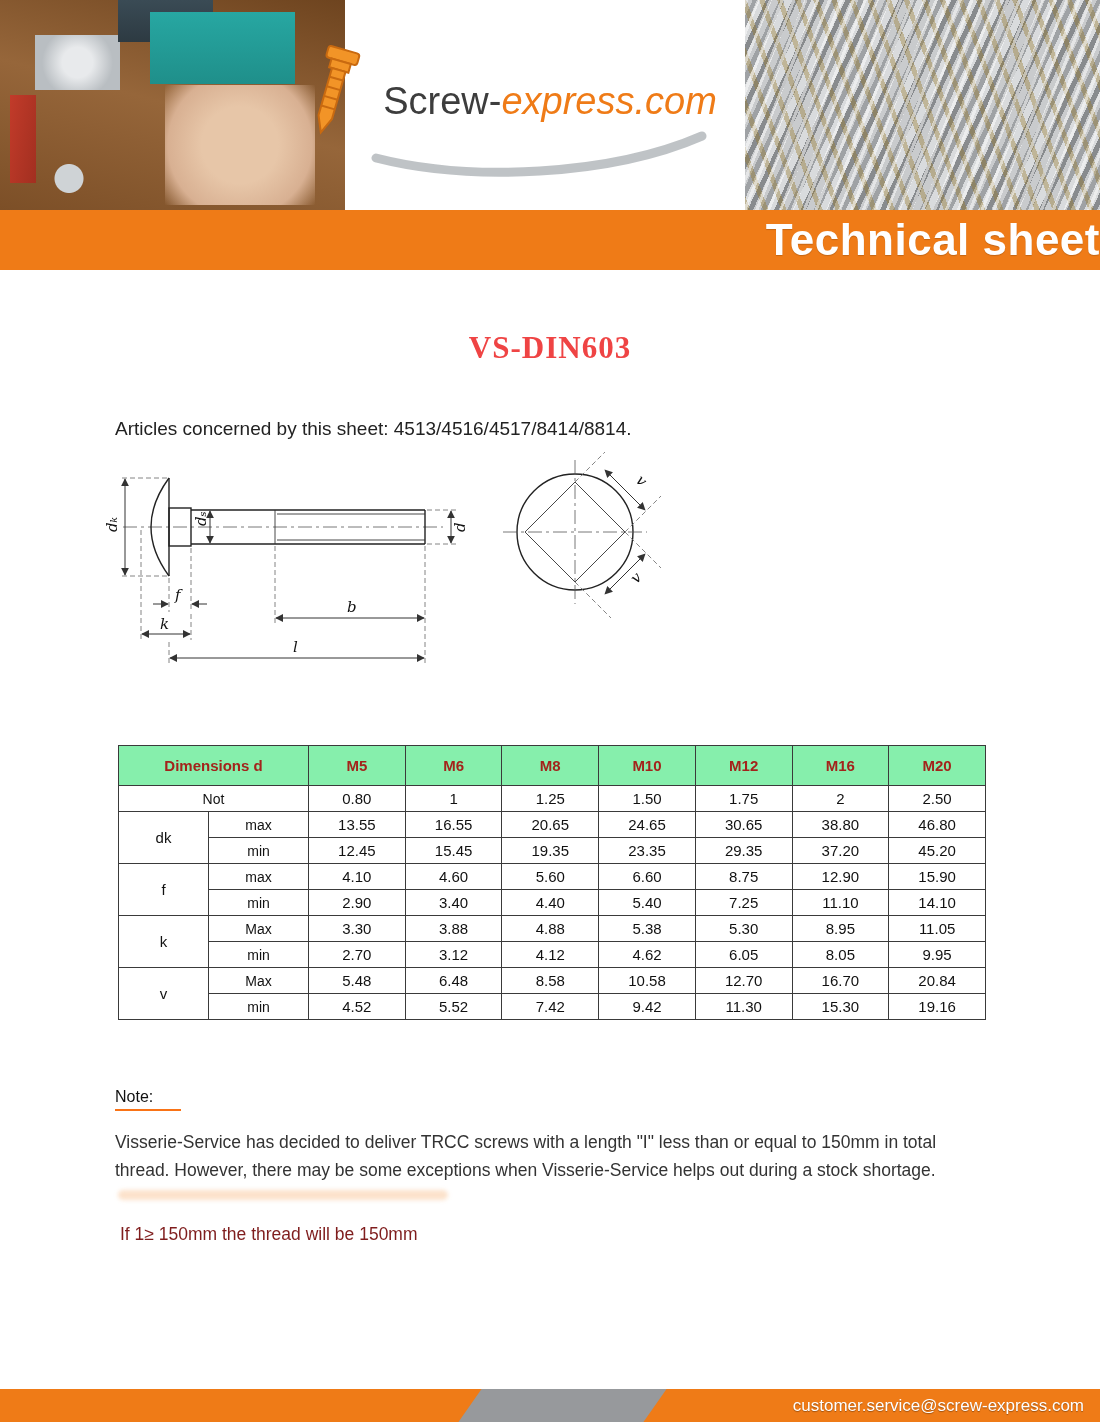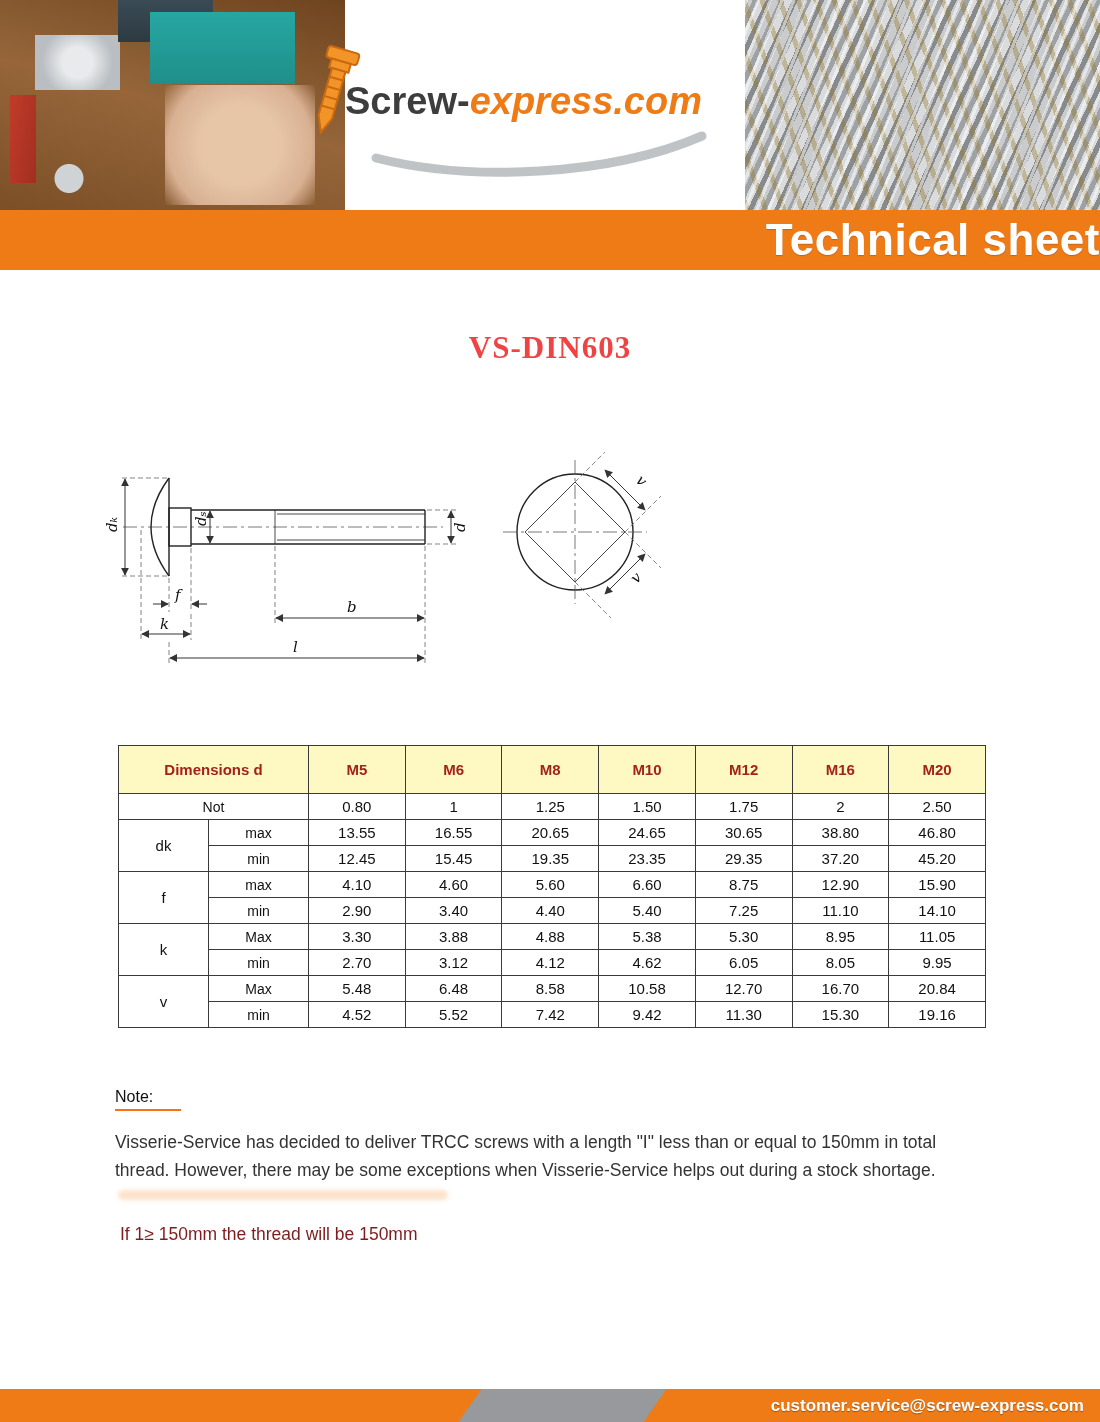--- a/index.html
+++ b/index.html
@@ -23,21 +23,21 @@
   }
   .photo-right {
     right:0; width:355px;
     background:
       repeating-linear-gradient(112deg, rgba(255,255,255,.5) 0 3px, rgba(0,0,0,0) 3px 11px),
       repeating-linear-gradient(70deg, rgba(150,120,40,.38) 0 5px, rgba(0,0,0,0) 5px 17px),
       repeating-linear-gradient(115deg, #c9cbcd 0 7px, #9fa2a5 7px 12px, #d9dbdd 12px 19px, #888b8e 19px 24px);
   }
 
   
-  .logo { position:absolute; top:80px; left:345px; width:410px; font-size:38px; font-weight:bold; white-space:nowrap; }
+  .logo { position:absolute; top:80px; left:345px; width:410px; text-align:center; font-size:38px; font-weight:normal; white-space:nowrap; }
   .logo-dark { color:#3d3d3d; }
   .logo-orange { color:#ef7b17; font-style:italic; }
   .swoosh { position:absolute; top:128px; left:370px; }
   .screw-deco { position:absolute; top:46px; left:308px; transform:rotate(16deg); }
 
   
   .banner { position:absolute; top:210px; left:0; width:1100px; height:60px; background:#ef7b17; display:flex; align-items:center; justify-content:flex-end; }
   .banner-text { color:#ffffff; font-size:44px; font-weight:800; letter-spacing:.5px; text-shadow:0 1px 1px rgba(0,0,0,.18); }
 
   
@@ -50,36 +50,36 @@
   .diagram svg { display:block; }
   .geo { stroke:#222; stroke-width:1.4; fill:none; }
   .thin { stroke:#333; stroke-width:.9; fill:none; }
   .cl { stroke:#555; stroke-width:.8; fill:none; stroke-dasharray:14 4 3 4; }
   .ext { stroke:#666; stroke-width:.8; fill:none; stroke-dasharray:5 3; }
   .dim { stroke:#333; stroke-width:1; fill:none; }
   .dlabel { font-family:"DejaVu Serif", serif; font-style:italic; font-size:15px; fill:#111; }
 
   
   .spec-table { position:absolute; top:745px; left:118px; width:868px; border-collapse:collapse; font-size:15px; color:#111; table-layout:fixed; }
-  .spec-table th { background:#fef9c3; color:#a3231b; font-weight:bold; font-size:15px; height:48px; border:1px solid #3a3a3a; }
+  .spec-table th { background:#86efac; color:#a3231b; font-weight:bold; font-size:15px; height:40px; border:1px solid #3a3a3a; }
   .spec-table td { border:1px solid #3a3a3a; text-align:center; height:26px; padding:1px 4px; background:#fff; }
   .spec-table td.group { font-size:15px; }
   .spec-table td.sub { font-size:14px; }
   .spec-table td.notrow { font-size:14px; }
 
   
   .note-label { position:absolute; top:1088px; left:115px; font-size:16px; color:#111; border-bottom:2px solid #f97316; padding:0 28px 3px 0; }
   .note-text { position:absolute; top:1128px; left:115px; width:880px; font-size:17.5px; line-height:1.62; color:#333; }
   .note-smudge { position:absolute; top:1190px; left:118px; width:330px; height:10px; background:rgba(243,150,70,.28); filter:blur(2px); border-radius:5px; }
   .note-condition { position:absolute; top:1224px; left:120px; font-size:17.5px; color:#7f1d1d; }
 
   
   .footer { position:absolute; left:0; bottom:0; width:1100px; height:33px; background:#ef7b17; overflow:hidden; }
   .footer-gray { position:absolute; left:470px; top:0; width:185px; height:33px; background:#97999c; transform:skewX(-35deg); }
-  .footer-email { position:absolute; right:16px; top:0; line-height:33px; color:#ffffff; font-weight:bold; font-size:17px; text-shadow:0 1px 1px rgba(0,0,0,.35); }
+  .footer-email { position:absolute; right:16px; top:0; line-height:33px; color:#ffffff; font-weight:normal; font-size:17px; text-shadow:0 1px 1px rgba(0,0,0,.35); }
 </style>
 </head>
 <body>
 
 <div class="page">
 
   <div>
     <div class="photo photo-left"></div>
     <div class="photo photo-right"></div>
 
@@ -96,20 +96,21 @@
     <svg class="swoosh" width="340" height="55" viewBox="0 0 340 55">
       <path d="M6,30 C100,54 240,48 332,8" stroke="#b4b8bc" stroke-width="9" fill="none" stroke-linecap="round" opacity=".85"></path>
     </svg>
 
     <div class="banner">
       <span class="banner-text">Technical sheet</span>
     </div>
   </div>
 
   <div class="sheet-title">VS-DIN603</div>
+  <div class="articles">Articles concerned by this sheet: 4513/4516/4517/8414/8814.</div>
 
   <div class="diagram">
     <svg width="580" height="250" viewBox="0 0 580 250">
       <defs>
         <marker id="arr" viewBox="0 0 10 10" refX="9" refY="5" markerWidth="8" markerHeight="8" orient="auto-start-reverse">
           <path d="M0,0 L10,5 L0,10 z" fill="#333"></path>
         </marker>
       </defs>
 
       <line class="cl" x1="18" y1="75" x2="338" y2="75"></line>

